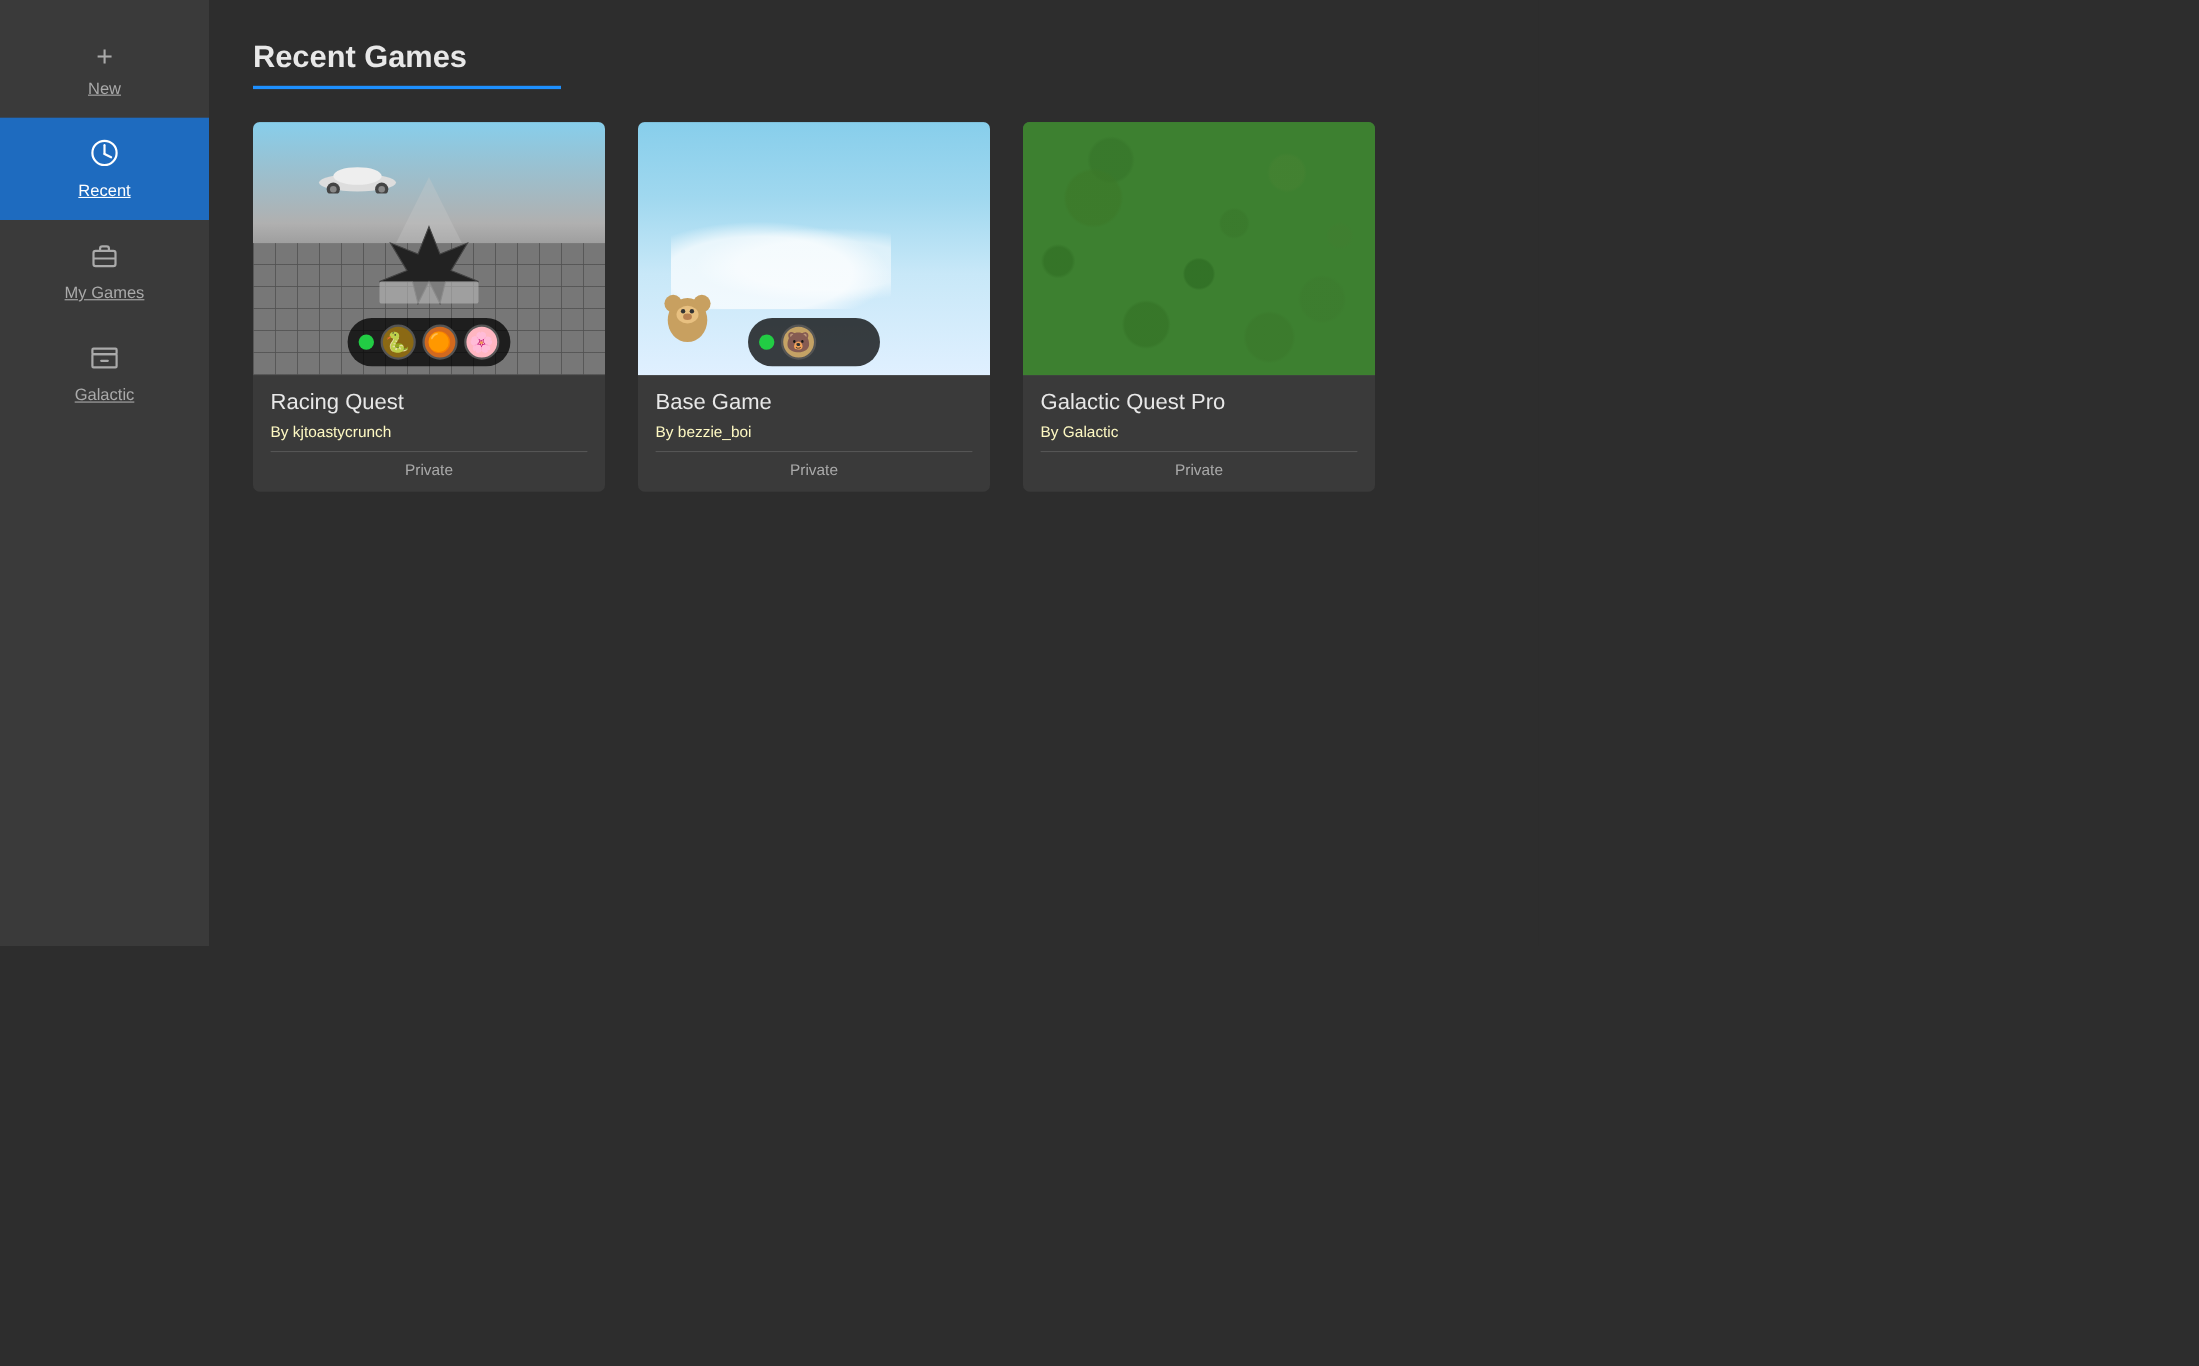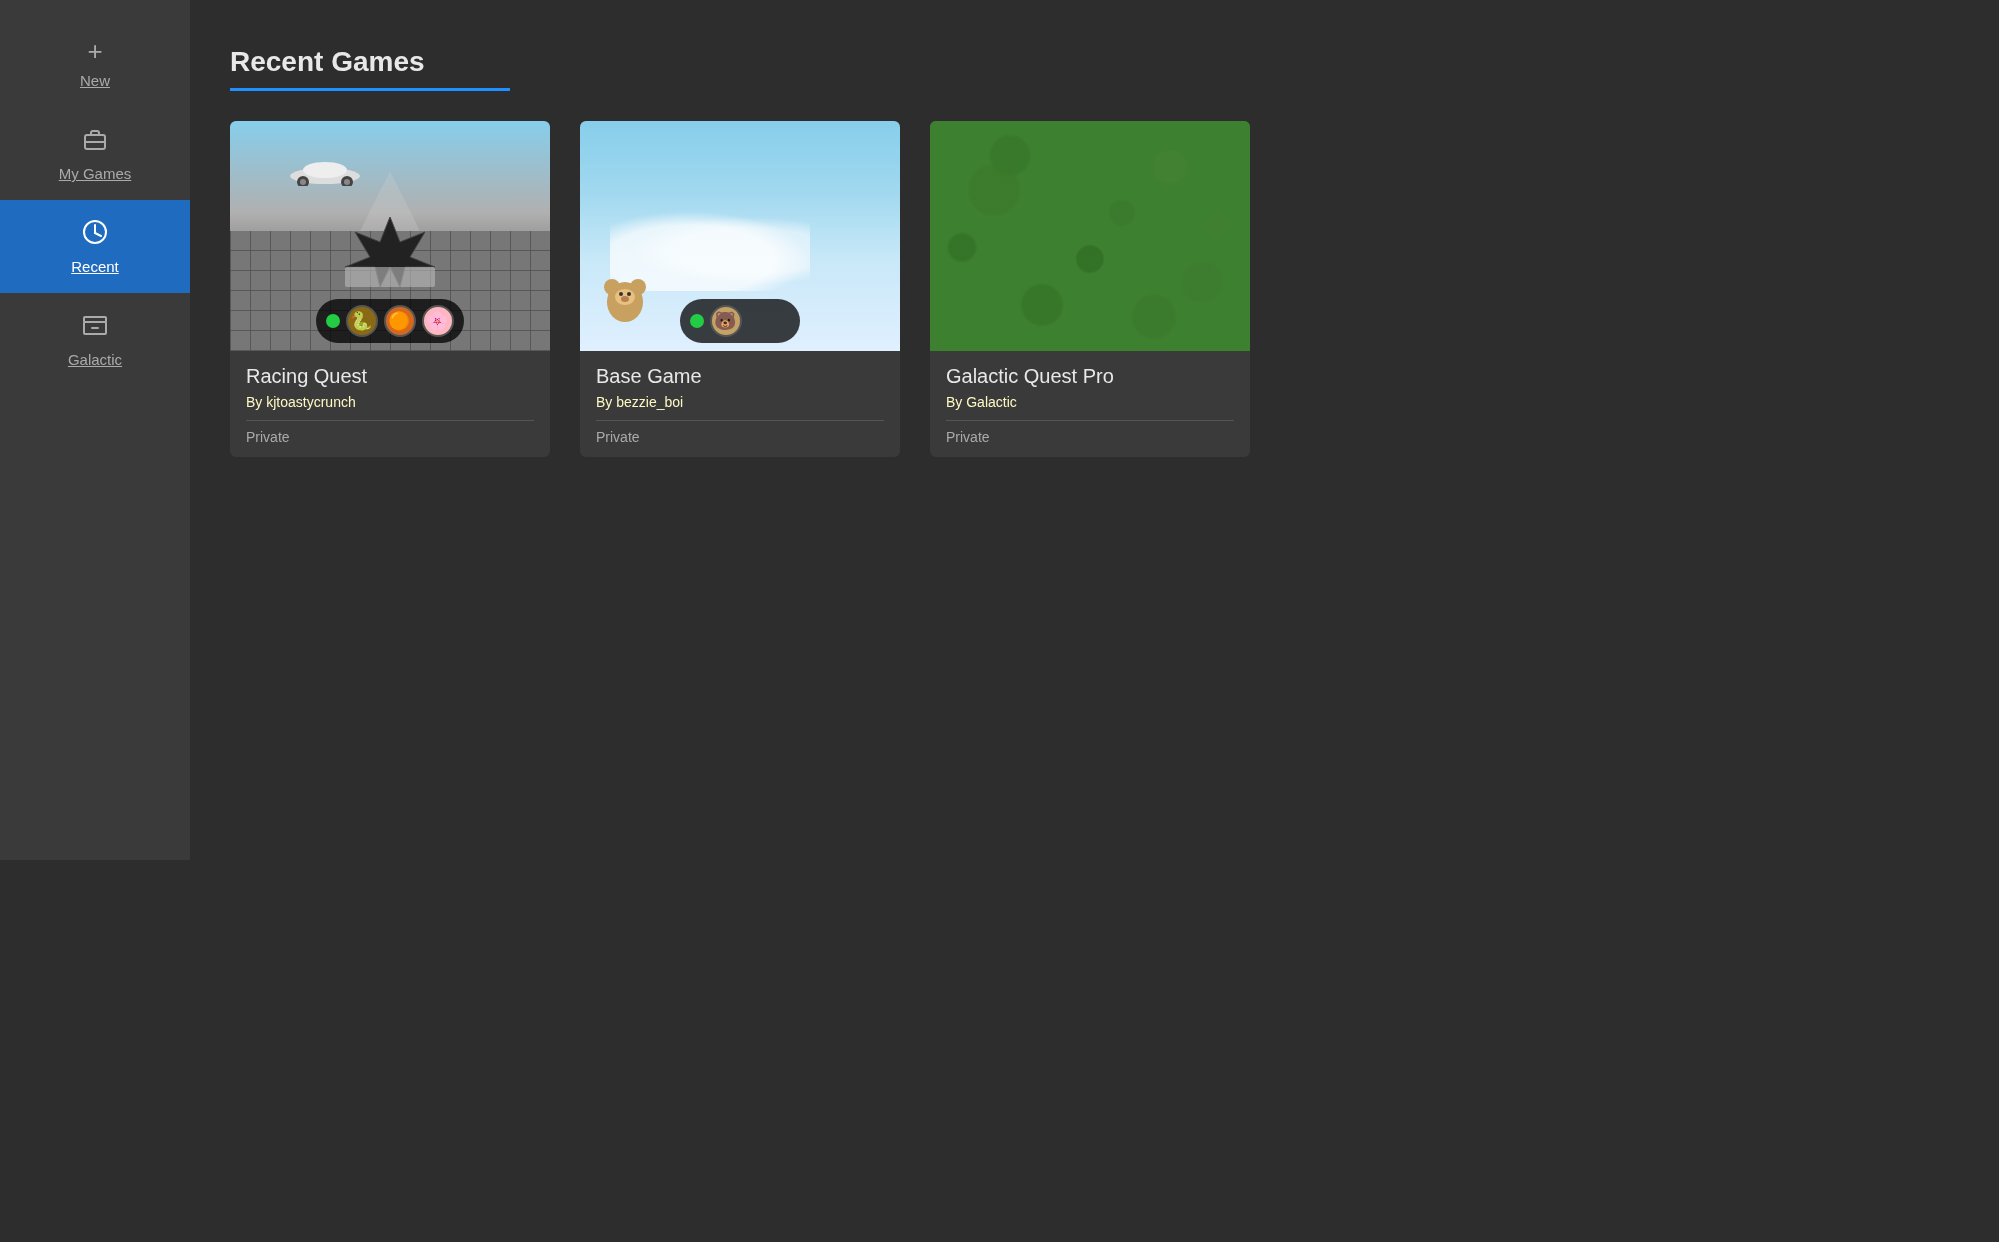--- a/index.html
+++ b/index.html
@@ -51,21 +51,21 @@
     .sidebar-label {
       font-size: 15px;
       font-weight: 400;
       text-decoration: underline;
     }
 
     
     .main {
       flex: 1;
       background: #2d2d2d;
-      padding: 46px 40px;
+      padding: 36px 40px;
       overflow-y: auto;
     }
 
     .page-title {
       font-size: 28px;
       font-weight: 700;
       color: #e8e8e8;
       margin-bottom: 0;
     }
 
@@ -235,52 +235,52 @@
 
     .game-author {
       font-size: 14px;
       color: #fef9c3;
       margin-bottom: 10px;
     }
 
     .game-privacy {
       font-size: 14px;
       color: #aaa;
-      text-align: left;
+      text-align: center;
       padding-top: 8px;
       border-top: 1px solid #555;
     }
   </style>
 </head>
 <body>
 
 <div class="sidebar">
   <div class="sidebar-item">
     <span class="sidebar-icon">+</span>
     <span class="sidebar-label">New</span>
+  </div>
+  <div class="sidebar-item active">
+    <span class="sidebar-icon">
+      <svg width="28" height="28" viewBox="0 0 28 28" fill="none" xmlns="http://www.w3.org/2000/svg">
+        <circle cx="14" cy="14" r="11" stroke="#fff" stroke-width="2" fill="none"></circle>
+        <line x1="14" y1="7" x2="14" y2="15" stroke="#fff" stroke-width="2" stroke-linecap="round"></line>
+        <line x1="14" y1="15" x2="20" y2="18" stroke="#fff" stroke-width="2" stroke-linecap="round"></line>
+      </svg>
+    </span>
+    <span class="sidebar-label">Recent</span>
   </div>
   <div class="sidebar-item">
     <span class="sidebar-icon">
       <svg width="28" height="28" viewBox="0 0 28 28" fill="none" xmlns="http://www.w3.org/2000/svg">
         <rect x="4" y="10" width="20" height="14" rx="2" stroke="#aaa" stroke-width="2" fill="none"></rect>
         <path d="M10 10V8a2 2 0 0 1 2-2h4a2 2 0 0 1 2 2v2" stroke="#aaa" stroke-width="2" fill="none"></path>
         <line x1="4" y1="17" x2="24" y2="17" stroke="#aaa" stroke-width="2"></line>
       </svg>
     </span>
     <span class="sidebar-label">My Games</span>
-  </div>
-  <div class="sidebar-item active">
-    <span class="sidebar-icon">
-      <svg width="28" height="28" viewBox="0 0 28 28" fill="none" xmlns="http://www.w3.org/2000/svg">
-        <circle cx="14" cy="14" r="11" stroke="#fff" stroke-width="2" fill="none"></circle>
-        <line x1="14" y1="7" x2="14" y2="15" stroke="#fff" stroke-width="2" stroke-linecap="round"></line>
-        <line x1="14" y1="15" x2="20" y2="18" stroke="#fff" stroke-width="2" stroke-linecap="round"></line>
-      </svg>
-    </span>
-    <span class="sidebar-label">Recent</span>
   </div>
   <div class="sidebar-item">
     <span class="sidebar-icon">
       <svg width="28" height="28" viewBox="0 0 28 28" fill="none" xmlns="http://www.w3.org/2000/svg">
         <rect x="3" y="6" width="22" height="5" rx="1" stroke="#aaa" stroke-width="2" fill="none"></rect>
         <rect x="3" y="11" width="22" height="12" rx="1" stroke="#aaa" stroke-width="2" fill="none"></rect>
         <line x1="11" y1="17" x2="17" y2="17" stroke="#aaa" stroke-width="2" stroke-linecap="round"></line>
       </svg>
     </span>
     <span class="sidebar-label">Galactic</span>

